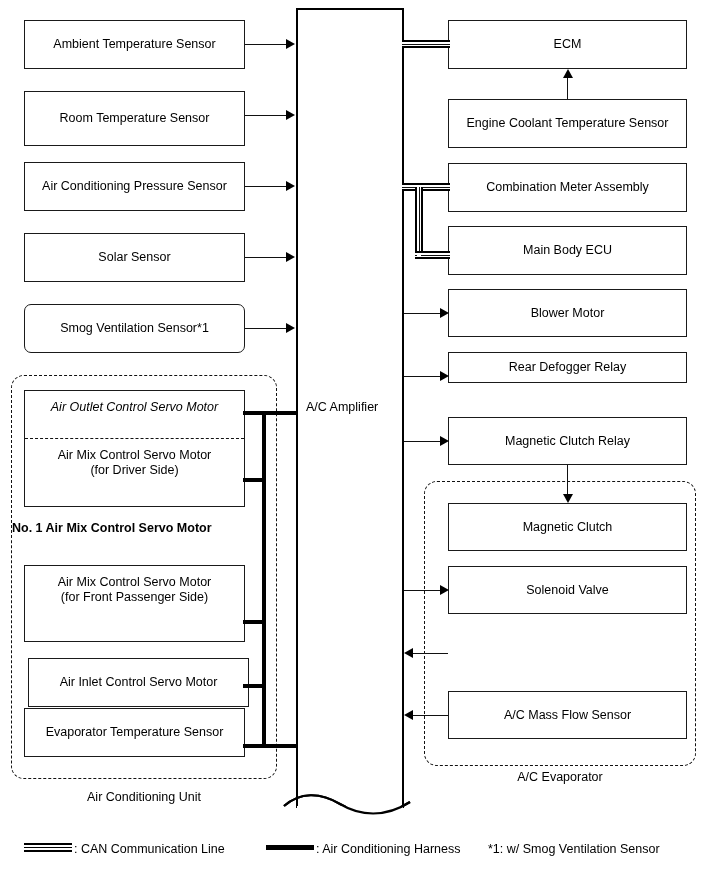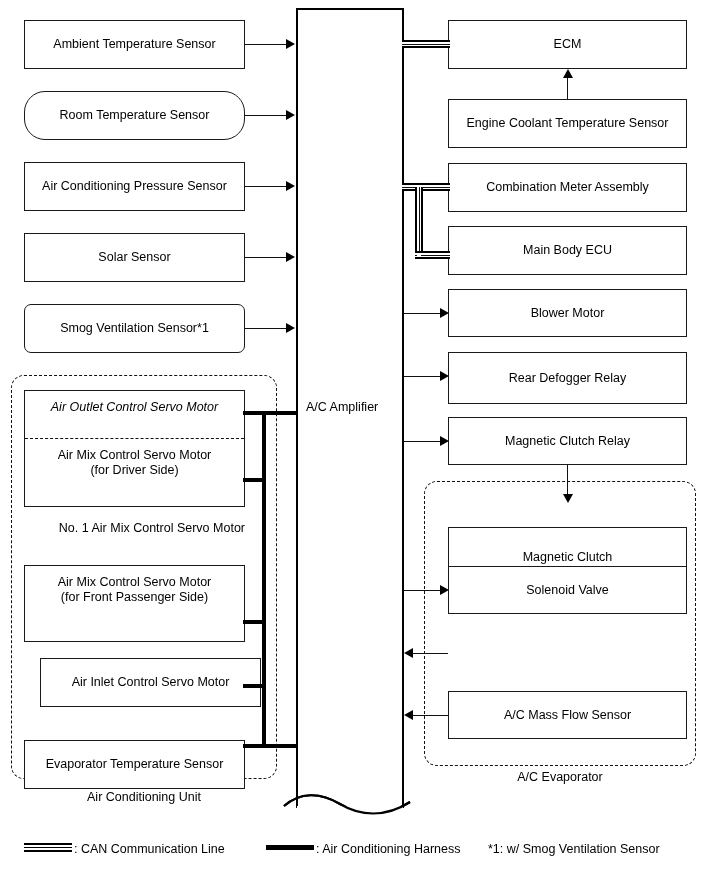--- a/index.html
+++ b/index.html
@@ -172,68 +172,68 @@
     pointer-events: none;
   }
 </style>
 </head>
 <body>
 
 <div id="canvas">
 
   <div class="box center-v" style="left:24px; top:20px; width:221px; height:49px;">Ambient Temperature Sensor</div>
 
-  <div class="box center-v" style="left:24px; top:91px; width:221px; height:49px;border-radius:21px;">Room Temperature Sensor</div>
+  <div class="box center-v" style="left:24px; top:91px; width:221px; height:55px;">Room Temperature Sensor</div>
 
   <div class="box center-v" style="left:24px; top:162px; width:221px; height:49px;">Air Conditioning Pressure Sensor</div>
 
   <div class="box center-v" style="left:24px; top:233px; width:221px; height:49px;">Solar Sensor</div>
 
   <div class="box center-v" style="left:24px; top:304px; width:221px; height:49px;border-radius:7px;">Smog Ventilation Sensor*1</div>
 
   <div class="dashed-region" style="left:11px; top:375px; width:266px; height:404px;"></div>
 
   <div class="box" style="left:24px; top:390px; width:221px; height:117px; padding-top:0;">
     <div style="position:absolute; left:0; right:0; top:9px; text-align:center; font-size:12.5px; line-height:15px;font-style:italic;">Air Outlet Control Servo Motor</div>
     <div class="divider-dashed" style="left:0; right:0; top:47px;"></div>
     <div style="position:absolute; left:0; right:0; top:57px; text-align:center; font-size:12.5px; line-height:15px; white-space:pre-line;">Air Mix Control Servo Motor
 (for Driver Side)</div>
   </div>
 
-  <div class="plain-label" style="left:24px; top:521px; width:221px; text-align:right;">No. 1 Air Mix Control Servo Motor</div>
+  <div class="plain-label" style="left:12px; top:521px; width:221px; text-align:left;font-weight:bold;">No. 1 Air Mix Control Servo Motor</div>
 
   <div class="box" style="left:24px; top:565px; width:221px; height:77px;">Air Mix Control Servo Motor
 (for Front Passenger Side)</div>
 
-  <div class="box center-v" style="left:40px; top:658px; width:221px; height:49px;">Air Inlet Control Servo Motor</div>
-
-  <div class="box center-v" style="left:24px; top:740px; width:221px; height:49px;">Evaporator Temperature Sensor</div>
+  <div class="box center-v" style="left:28px; top:658px; width:221px; height:49px;">Air Inlet Control Servo Motor</div>
+
+  <div class="box center-v" style="left:24px; top:708px; width:221px; height:49px;">Evaporator Temperature Sensor</div>
 
   <div class="plain-label" style="left:11px; top:790px; width:266px; text-align:center;">Air Conditioning Unit</div>
 
   <div class="amp-col" style="left:296px; top:8px; width:108px; height:800px;"></div>
   <div class="amp-label" style="left:306px; top:400px;">A/C Amplifier</div>
 
   <div class="box center-v" style="left:448px; top:20px; width:239px; height:49px;">ECM</div>
 
   <div class="box center-v" style="left:448px; top:99px; width:239px; height:49px;">Engine Coolant Temperature Sensor</div>
 
   <div class="box center-v" style="left:448px; top:163px; width:239px; height:49px;">Combination Meter Assembly</div>
 
   <div class="box center-v" style="left:448px; top:226px; width:239px; height:49px;">Main Body ECU</div>
 
   <div class="box center-v" style="left:448px; top:289px; width:239px; height:48px;">Blower Motor</div>
 
-  <div class="box center-v" style="left:448px; top:352px; width:239px; height:52px;">Rear Defogger Relay</div>
+  <div class="box center-v" style="left:448px; top:352px; width:239px; height:31px;">Rear Defogger Relay</div>
 
   <div class="box center-v" style="left:448px; top:417px; width:239px; height:48px;">Magnetic Clutch Relay</div>
 
   <div class="dashed-region" style="left:424px; top:481px; width:272px; height:285px;"></div>
 
-  <div class="box center-v" style="left:448px; top:527px; width:239px; height:60px;">Magnetic Clutch</div>
+  <div class="box center-v" style="left:448px; top:503px; width:239px; height:48px;">Magnetic Clutch</div>
 
   <div class="box center-v" style="left:448px; top:566px; width:239px; height:48px;">Solenoid Valve</div>
 
 
   <div class="box center-v" style="left:448px; top:691px; width:239px; height:48px;text-align:right;">A/C Mass Flow Sensor</div>
 
   <div class="plain-label" style="left:424px; top:770px; width:272px; text-align:center;">A/C Evaporator</div>
 
   <div class="hline" style="left:245px; top:44px;  width:43px;"></div>
   <div class="arrow-r" style="left:286px; top:39px;"></div>

